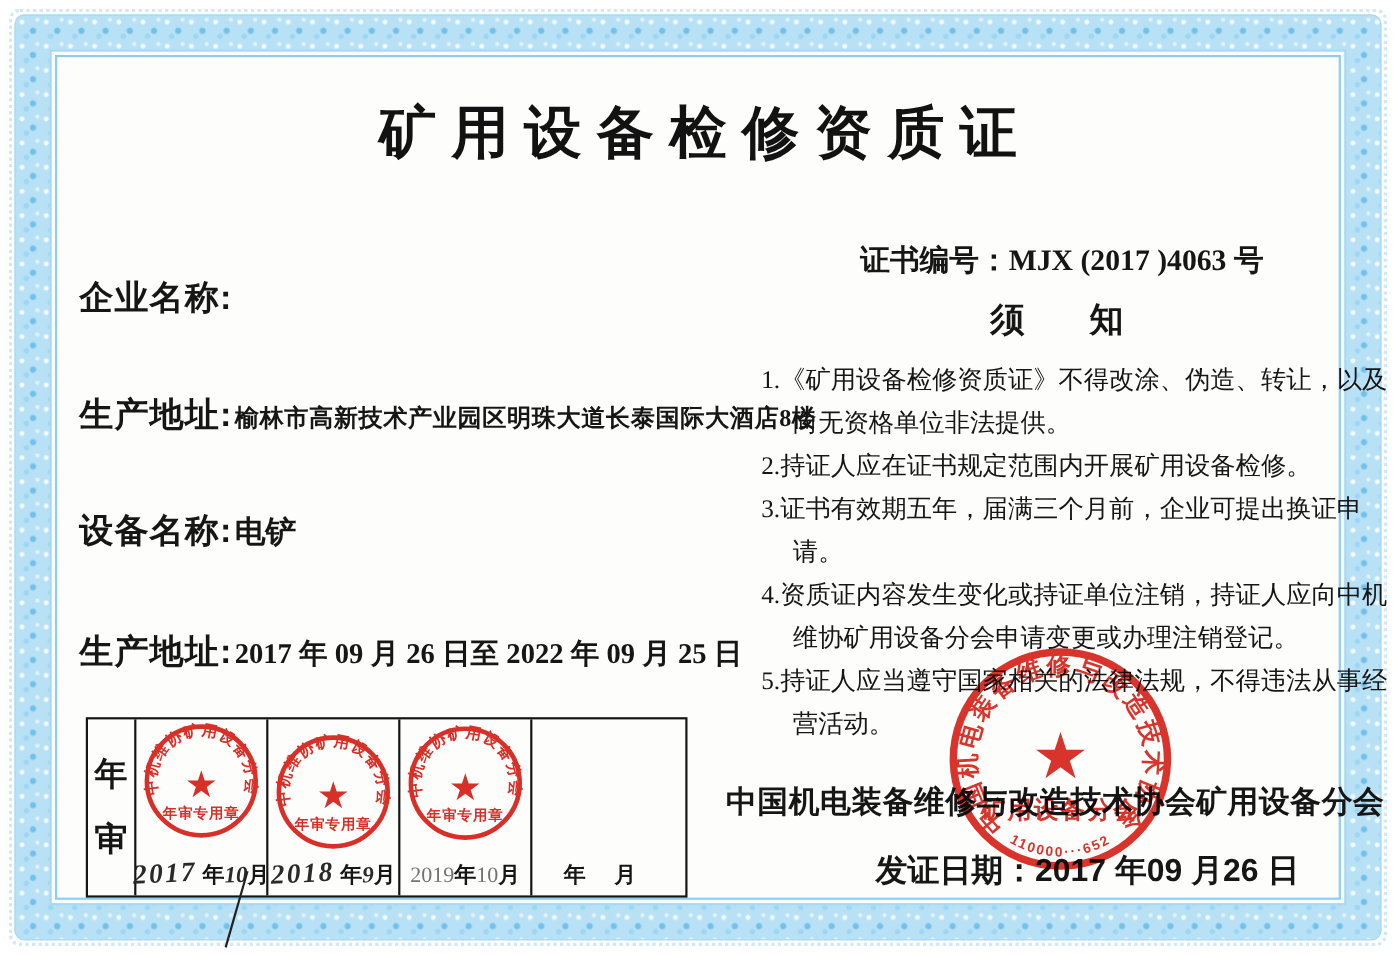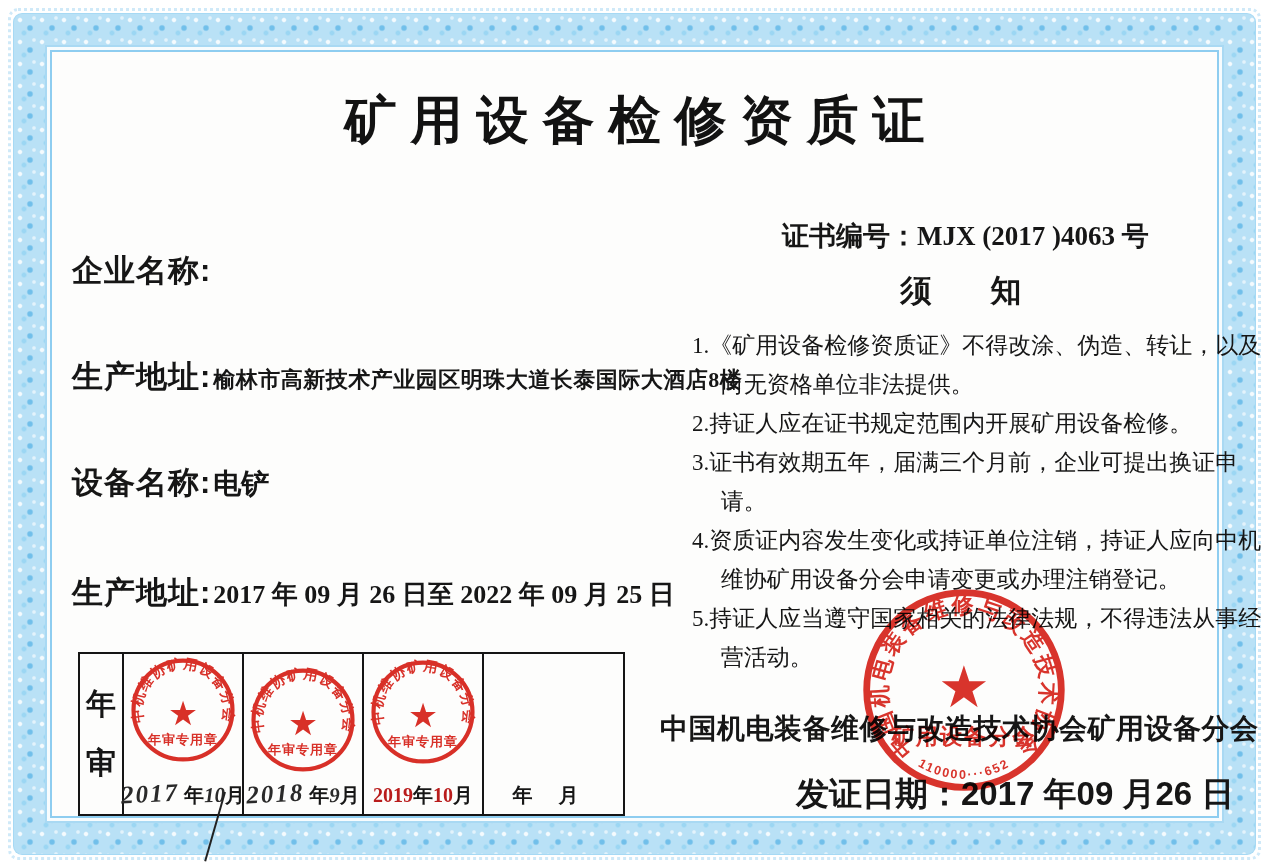--- a/index.html
+++ b/index.html
@@ -75,34 +75,34 @@
   .col-cell-last{flex:1;}
   .small-stamp{position:absolute;left:50%;transform:translateX(-50%);width:112px;height:112px;
     mix-blend-mode:multiply;opacity:.95;}
   .st0{top:0px;} .st1{top:10px;} .st2{top:2px;}
   .cell-date{
     position:absolute;bottom:5px;left:50%;transform:translateX(-50%);
     white-space:nowrap;font-size:20px;font-weight:600;font-family:"Liberation Serif",serif;
   }
   .hand{font-style:italic;font-size:25px;letter-spacing:2px;transform:rotate(-3deg);display:inline-block;color:#2a2a2a;}
   .hand-sm{font-style:italic;font-size:21px;display:inline-block;transform:rotate(-2deg);color:#2a2a2a;}
-  .redstamp{color:#b91c1c;font-weight:700;}
+  .redstamp{color:#737373;font-weight:400;}
   .empty-date{letter-spacing:26px;padding-left:10px;}
   .pen-stroke{
     position:absolute;left:224px;top:792px;width:2px;height:72px;background:#222;
     transform:rotate(16deg);transform-origin:top center;
   }
   
   .issuer-name{
     position:absolute;top:710px;left:650px;width:596px;text-align:center;
     font-size:28px;font-weight:700;white-space:nowrap;letter-spacing:.5px;margin-left:10px;
   }
   .issue-date{
     position:absolute;top:772px;left:796px;white-space:nowrap;
-    font-size:33px;font-weight:700;
+    font-size:29px;font-weight:700;
   }
   
   .big-stamp{
     position:absolute;left:858px;top:584px;width:212px;height:212px;
     mix-blend-mode:multiply;opacity:.93;
   }
   .stamp-ring-circle{fill:none;stroke:#d8241c;}
   .small-ring{stroke-width:4.5px;}
   .big-ring{stroke-width:7px;}
   .stamp-arc-text{fill:#d8241c;font-weight:700;font-family:"Liberation Sans",sans-serif;}

